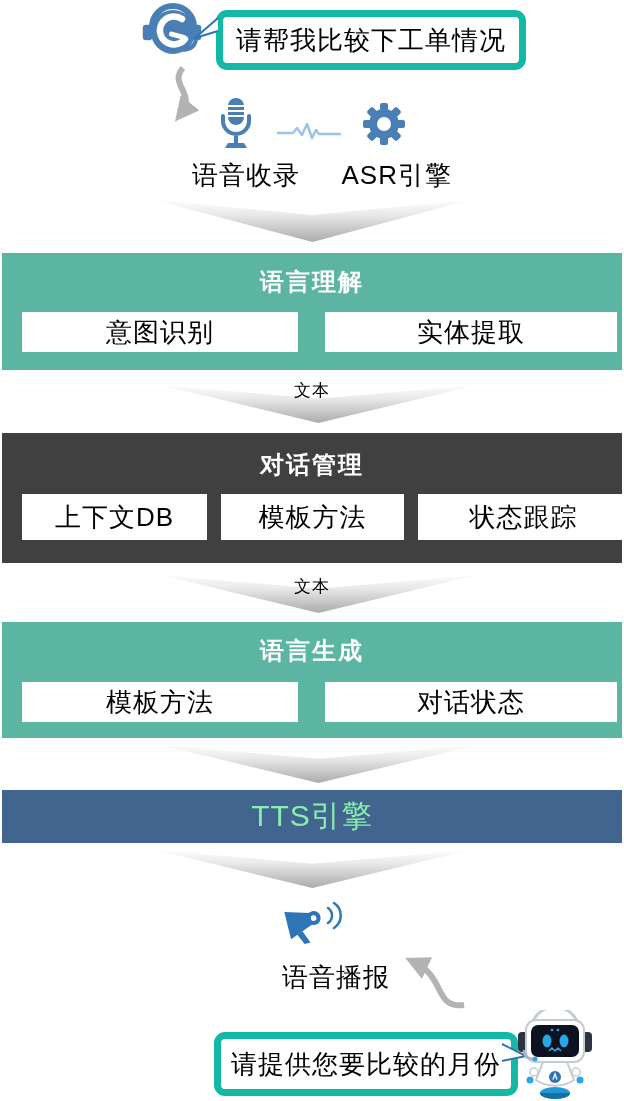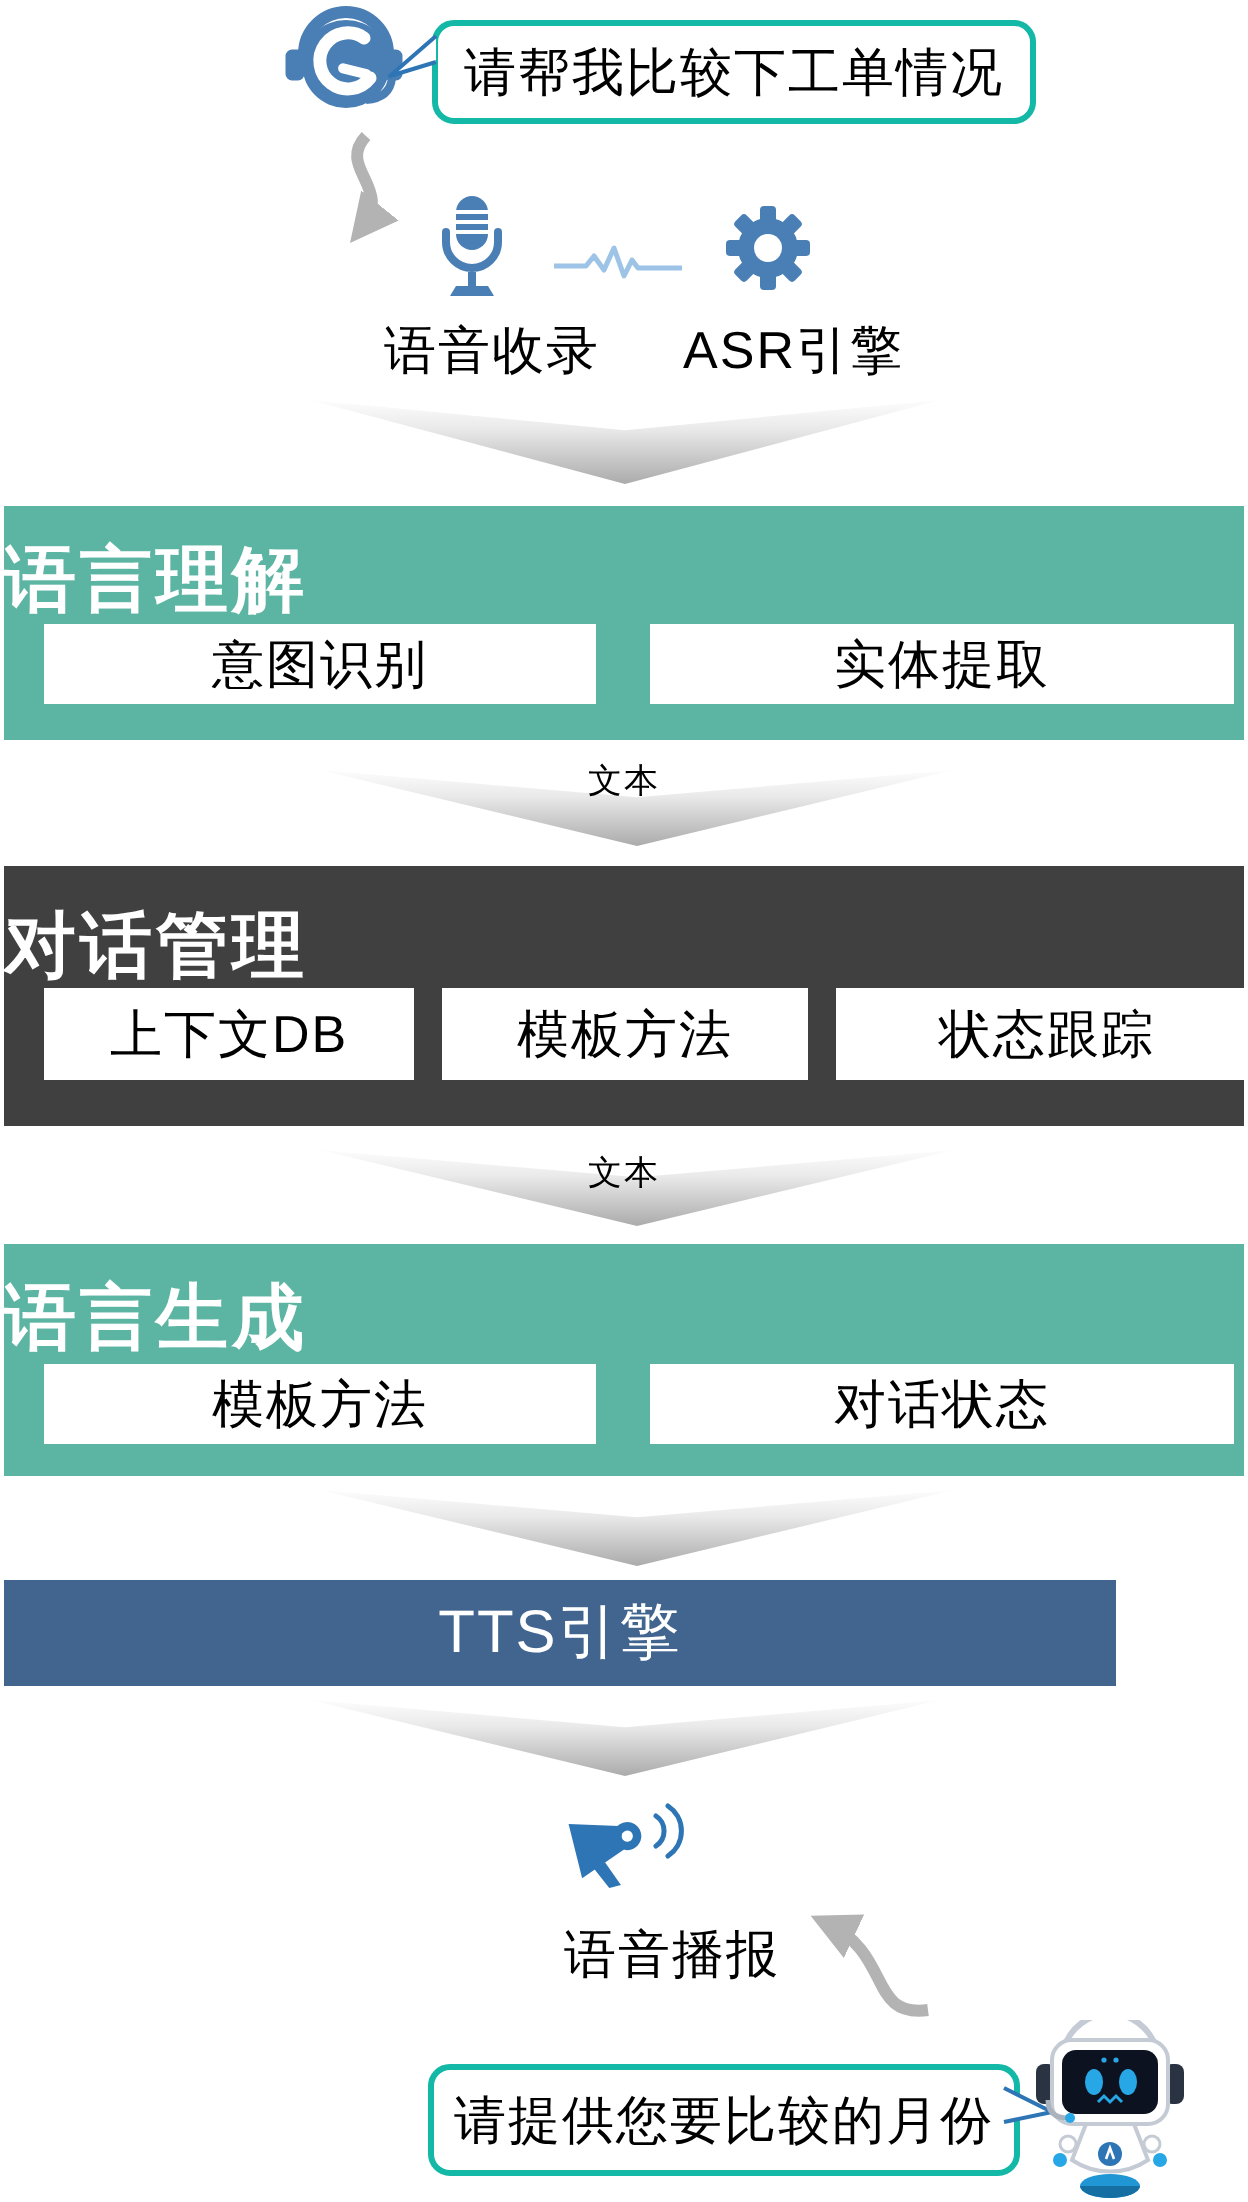--- a/index.html
+++ b/index.html
@@ -3,50 +3,50 @@
 <meta charset="utf-8">
 <style>
   html,body{margin:0;padding:0;background:#fff;}
   #canvas{
     position:relative;width:624px;height:1101px;background:#fff;overflow:hidden;
     font-family:"Liberation Sans","DejaVu Sans",sans-serif;color:#111;
   }
   .abs{position:absolute;}
   
   .bubble{
-    position:absolute;background:#fff;border:3px solid #14b8a6;border-radius:11px;
+    position:absolute;background:#fff;border:7px solid #14b8a6;border-radius:11px;
     display:flex;align-items:center;justify-content:center;
     font-size:26px;letter-spacing:1px;color:#000;white-space:nowrap;
   }
   
   .stage{position:absolute;left:2px;width:620px;}
   .stage.teal{background:#5cb5a2;}
   .stage.blue{background:#404040;}
   .stage-title{
-    width:100%;color:#fff;font-weight:bold;font-size:36px;letter-spacing:2px;
+    width:100%;text-align:center;color:#fff;font-weight:bold;font-size:24px;letter-spacing:2px;
   }
   .subbox{
     position:absolute;background:#fff;display:flex;align-items:center;justify-content:center;
     font-size:26px;color:#000;letter-spacing:1px;text-align:center;
   }
   
   .chev{
     position:absolute;
     clip-path:polygon(0 0,50% 36%,100% 0,50% 100%);
     background:linear-gradient(to bottom,#fdfdfd 0%,#e9e9e9 35%,#ababab 100%);
   }
   .flowlabel{
     position:absolute;left:0;width:624px;text-align:center;
     font-size:17px;color:#000;letter-spacing:1px;
   }
   .plainlabel{
     position:absolute;text-align:right;font-size:26px;color:#000;letter-spacing:1px;
   }
   .ttsbar{
-    position:absolute;left:2px;width:556px;background:#41658f;color:#ffffff;
+    position:absolute;left:2px;width:620px;background:#41658f;color:#86efac;
     display:flex;align-items:center;justify-content:center;
     font-size:30px;letter-spacing:1px;
   }
 </style>
 </head>
 <body>
 
 <div id="canvas">
 
   <svg class="abs" style="left:140px;top:2px" width="64" height="60" viewBox="0 0 64 60">

